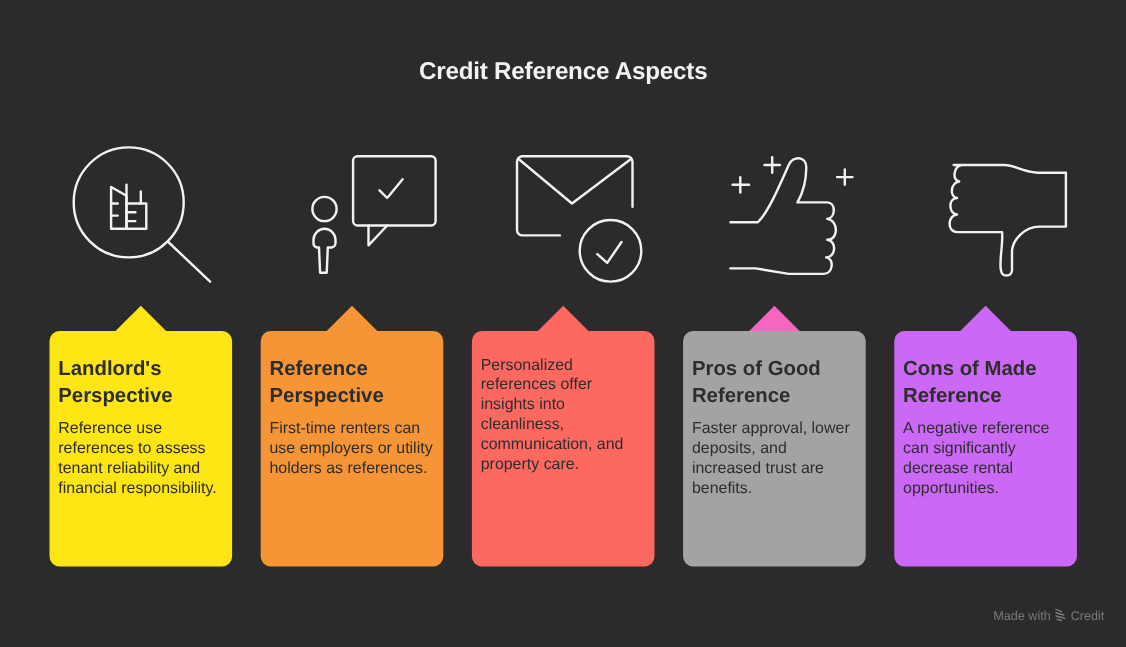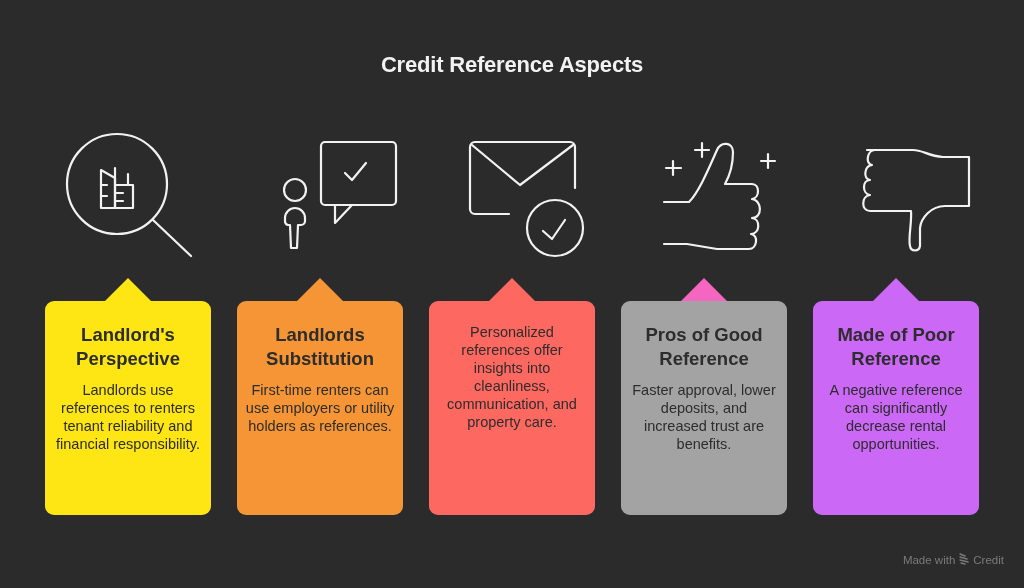--- a/index.html
+++ b/index.html
@@ -12,21 +12,21 @@
     color: #f2f2f2; font-weight: bold; font-size: 22px; letter-spacing: -0.2px;
   }
   .icon {
     position: absolute; top: 125px; width: 166px; height: 135px;
     display: flex; align-items: center; justify-content: center;
   }
   .icon svg { overflow: visible; }
   .card {
     position: absolute; top: 301px; width: 166px; height: 214px;
     border-radius: 9px; box-sizing: border-box; padding: 22px 8px 0 8px;
-    text-align: center; color: #2d2d2d;
+    color: #2d2d2d;
   }
   .card::before {
     content: ""; position: absolute; top: -23px; left: 60px;
     width: 0; height: 0;
     border-left: 23px solid transparent; border-right: 23px solid transparent;
     border-bottom: 23px solid var(--c);
   }
   .card-title { font-weight: bold; font-size: 18.5px; line-height: 24px; margin-bottom: 10px; }
   .card-desc { font-size: 14.5px; line-height: 18px; }
   .footer {
@@ -86,35 +86,35 @@
 </div>
 
 <div class="icon" style="left:813px">
   <svg width="130" height="130" viewBox="0 0 130 130" fill="none" stroke="#f2f2f2" stroke-width="2.2" stroke-linecap="round" stroke-linejoin="round">
     <path d="M36 22 H82 C92 22 97 28 112 29 H138 V78 H114 C100 78 90 90 89 100 V118 C88 124 80 124 79 118 C77 110 81 95 80 83 H39 C30 83 30 68 39 67 C31 66 31 52 39 52 C32 51 33 38 41 37 C34 36 36 22 44 22"></path>
   </svg>
 </div>
 
 <div class="card" style="left:45px;background:#fde614;--c:#fde614">
   <div class="card-title">Landlord's Perspective</div>
-  <div class="card-desc">Landlords use references to renters tenant reliability and financial responsibility.</div>
+  <div class="card-desc">Reference use references to assess tenant reliability and financial responsibility.</div>
 </div>
 <div class="card" style="left:237px;background:#f59535;--c:#f59535">
-  <div class="card-title">Landlords Substitution</div>
+  <div class="card-title">Reference Perspective</div>
   <div class="card-desc">First-time renters can use employers or utility holders as references.</div>
 </div>
 <div class="card" style="left:429px;background:#fd6861;--c:#fd6861">
   <div class="card-desc">Personalized references offer insights into cleanliness, communication, and property care.</div>
 </div>
 <div class="card" style="left:621px;background:#a3a3a3;--c:#f466c0">
   <div class="card-title">Pros of Good Reference</div>
   <div class="card-desc">Faster approval, lower deposits, and increased trust are benefits.</div>
 </div>
 <div class="card" style="left:813px;background:#cc68f6;--c:#cc68f6">
-  <div class="card-title">Made of Poor Reference</div>
+  <div class="card-title">Cons of Made Reference</div>
   <div class="card-desc">A negative reference can significantly decrease rental opportunities.</div>
 </div>
 
 <div class="footer">
   <span>Made with</span>
   <span>
     <svg width="10" height="12" viewBox="0 0 10 12" fill="none" stroke="#7a7a7a" stroke-width="1.4" stroke-linecap="round">
       <path d="M1 1 L6 3 M1 4 L8 6 M1 7 L9 9 M2 10 L6 11"></path>
     </svg>
   </span>

